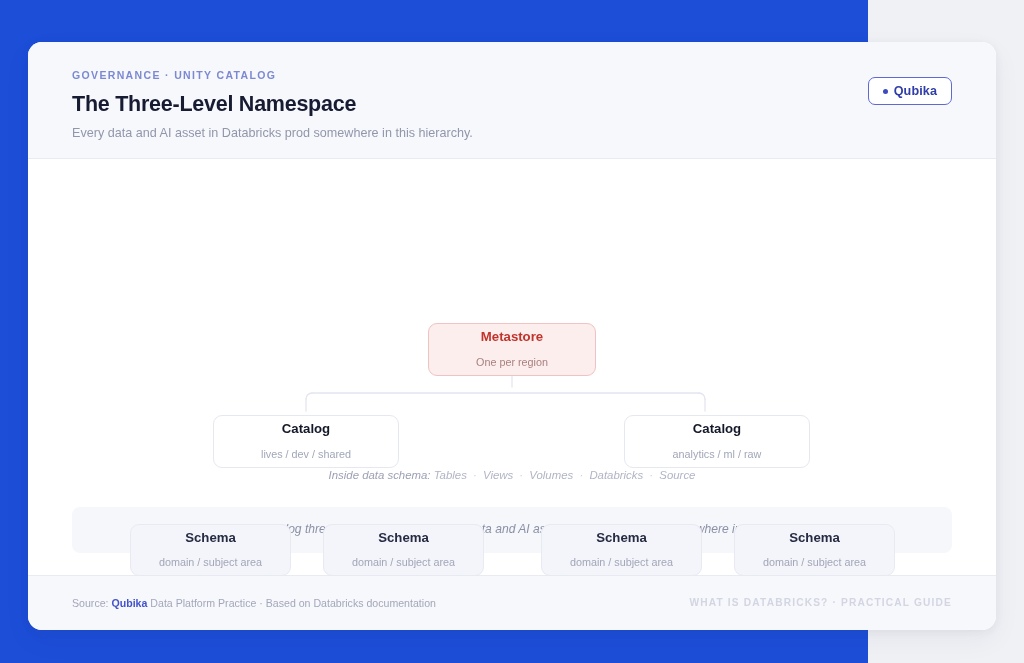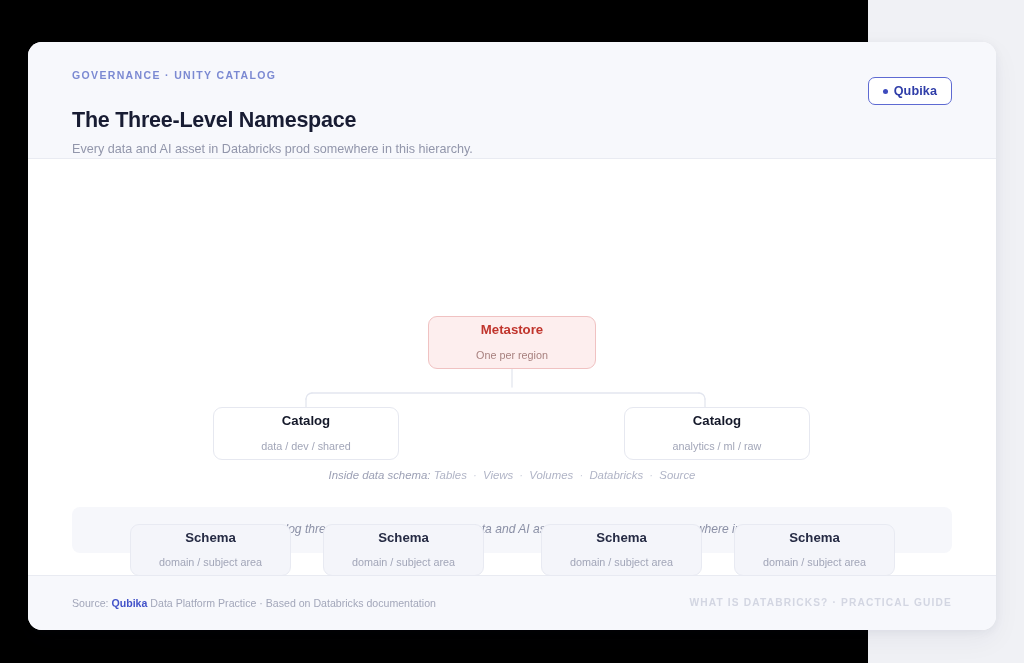--- a/index.html
+++ b/index.html
@@ -9,21 +9,21 @@
     height: 663px;
     background: #f0f1f5;
     font-family: "Liberation Sans", sans-serif;
     -webkit-font-smoothing: antialiased;
   }
 
   .page {
     position: relative;
     width: 868px;
     height: 663px;
-    background: #000000;
+    background: #1d4ed8;
   }
 
   
   .card {
     position: absolute;
     left: 28px;
     top: 42px;
     width: 968px;
     height: 588px;
     background: #ffffff;
@@ -48,21 +48,21 @@
   .eyebrow {
     font-size: 10.5px;
     font-weight: bold;
     letter-spacing: 1.35px;
     color: #7b89d2;
     text-transform: uppercase;
     line-height: 1;
   }
 
   .title {
-    margin-top: 27px;
+    margin-top: 11px;
     font-size: 21.5px;
     font-weight: bold;
     color: #181c33;
     letter-spacing: -0.25px;
     line-height: 1.15;
   }
 
   .subtitle {
     margin-top: 9px;
     font-size: 12.6px;
@@ -127,32 +127,32 @@
   }
   .node-sub {
     margin-top: 12px;
     font-size: 10.8px;
     line-height: 1.1;
   }
 
   
   .node-metastore {
     left: 400px;
-    top: 157px;
+    top: 164px;
     width: 168px;
     height: 53px;
     background: #fdeeee;
     border: 1.3px solid #f0c2c2;
   }
   .node-metastore .node-title { color: #c0342c; }
   .node-metastore .node-sub   { color: #a8817f; }
 
   
   .node-catalog {
-    top: 248px;
+    top: 256px;
     width: 186px;
     height: 53px;
     background: #ffffff;
     border: 1.3px solid #e6e8f0;
   }
   .node-catalog.c1 { left: 185px; }
   .node-catalog.c2 { left: 596px; }
   .node-catalog .node-title { color: #141829; }
   .node-catalog .node-sub   { color: #a2a6b8; }
 
@@ -287,21 +287,21 @@
           </g>
         </svg>
 
         <div class="node node-metastore">
           <div class="node-title">Metastore</div>
           <div class="node-sub">One per region</div>
         </div>
 
         <div class="node node-catalog c1">
           <div class="node-title">Catalog</div>
-          <div class="node-sub">data / dev / shared</div>
+          <div class="node-sub">lives / dev / shared</div>
         </div>
         <div class="node node-catalog c2">
           <div class="node-title">Catalog</div>
           <div class="node-sub">analytics / ml / raw</div>
         </div>
 
         <div class="node node-schema s1">
           <div class="node-title">Schema</div>
           <div class="node-sub">domain / subject area</div>
         </div>

